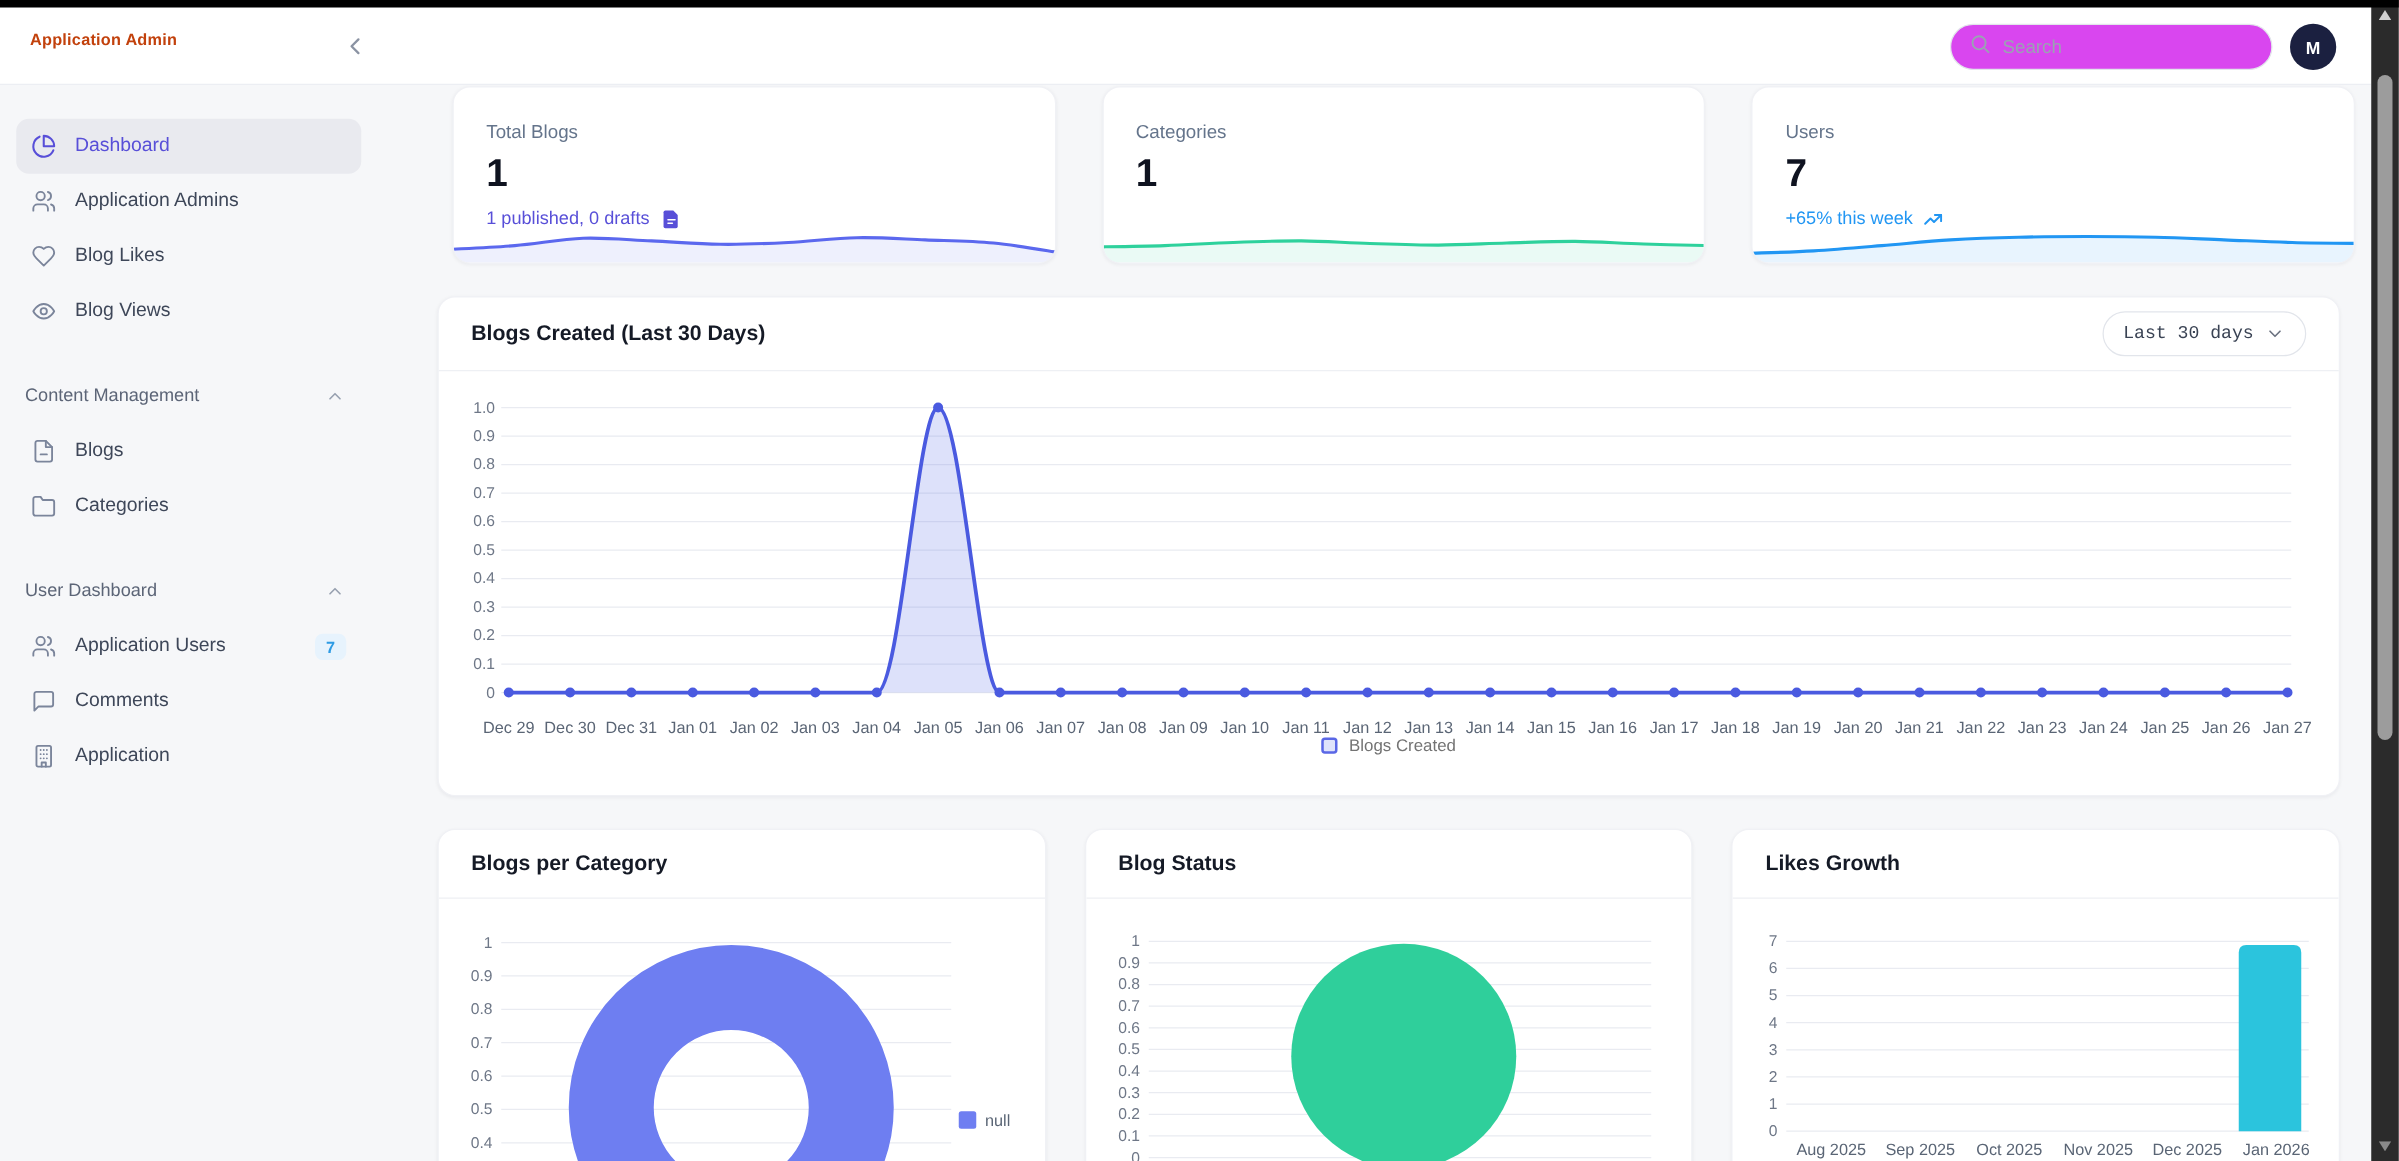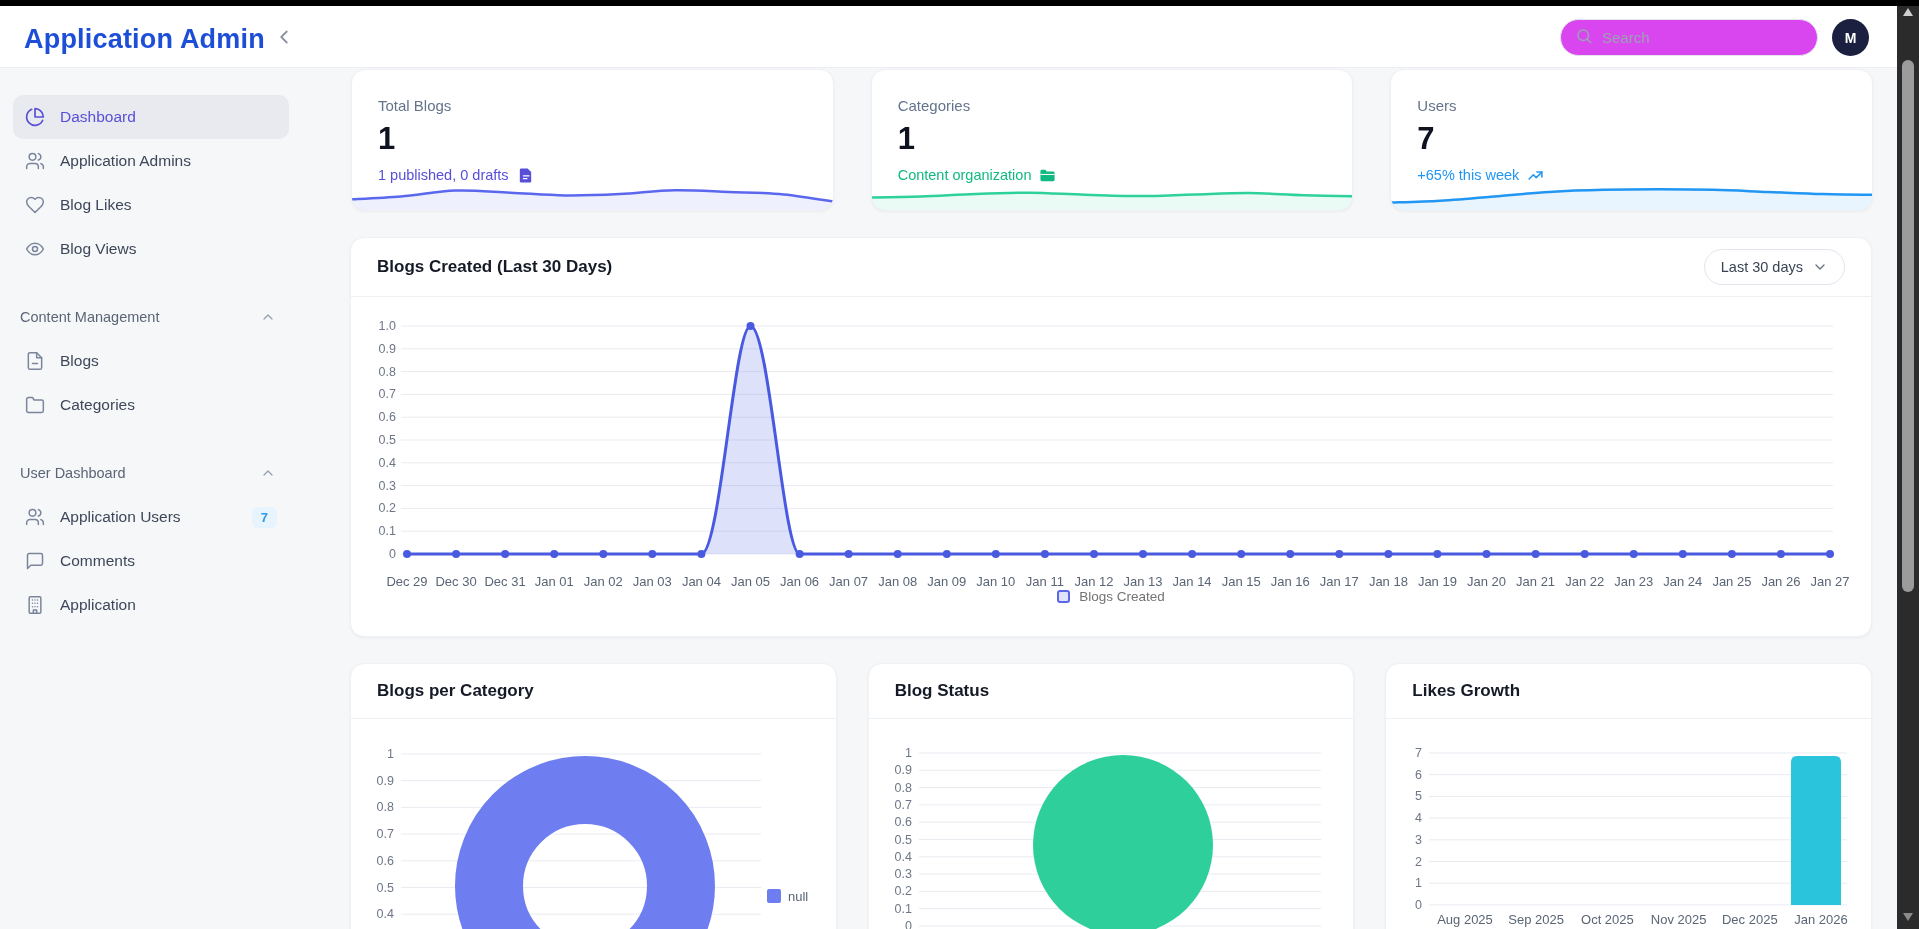--- a/index.html
+++ b/index.html
@@ -2,21 +2,21 @@
 <html><head>
 <meta charset="utf-8">
 <style>
   *{margin:0;padding:0;box-sizing:border-box}
   html,body{width:1919px;height:929px;overflow:hidden;background:#f6f7f9;
     font-family:"Liberation Sans",sans-serif;color:#1a202c;}
   .top-edge{position:absolute;left:0;top:0;width:1919px;height:6px;background:#000;z-index:60}
   
   .app-header{position:absolute;left:0;top:6px;width:1897px;height:62px;background:#fff;
     border-bottom:1px solid #eceef3;z-index:5}
-  .app-title{position:absolute;left:24px;top:18px;font-size:27px;font-weight:700;color:#1d4ed8;letter-spacing:.2px}
+  .app-title{position:absolute;left:24px;top:18px;font-size:13px;font-weight:700;color:#c2410c;letter-spacing:.2px}
   .back-btn{position:absolute;left:272px;top:20px;width:24px;height:24px;color:#8b93a3;
     background:none;border:none;cursor:pointer}
   .back-btn svg{width:22px;height:22px}
   .search-box{position:absolute;right:79px;top:13px;width:258px;height:37px;border:1px solid #e2e5eb;
     border-radius:19px;background:#d946ef;display:flex;align-items:center;padding:0 14px;gap:9px}
   .search-box svg{width:18px;height:18px;color:#9aa3b2;flex:none}
   .search-box input{border:none;outline:none;flex:1;font-size:15px;font-family:inherit;color:#333;background:transparent}
   .search-box input::placeholder{color:#9aa3b2}
   .avatar{position:absolute;right:28px;top:13px;width:37px;height:37px;border-radius:50%;background:#1b2040;
     color:#fff;font-size:14px;font-weight:700;display:flex;align-items:center;justify-content:center;cursor:pointer}
@@ -29,36 +29,36 @@
   .nav-item.active{background:#e9eaef;color:#584fd8}
   .nav-item.active .ic{color:#584fd8}
   .badge{margin-left:auto;background:#e7f3fd;color:#2e9be4;font-size:13px;font-weight:600;
     padding:3px 9px;border-radius:6px}
   .nav-section{height:44px;margin-top:24px;display:flex;align-items:center;justify-content:space-between;
     padding:0 26px 0 20px;color:#5c6577;font-size:14.5px;cursor:pointer}
   .sec-chev{width:16px;height:16px;color:#98a1b0;display:flex}
   .sec-chev svg{width:16px;height:16px}
   
   #main{position:absolute;left:350px;top:68px;width:1522px;height:861px}
-  .stat-row{position:absolute;left:1px;top:1px;width:1522px;display:grid;grid-template-columns:repeat(3,1fr);gap:37px}
+  .stat-row{position:absolute;left:12px;top:1px;width:1522px;display:grid;grid-template-columns:repeat(3,1fr);gap:37px}
   .stat-card{position:relative;height:142px;background:#fff;border-radius:14px;border:1px solid #f0f1f5;
     box-shadow:0 1px 3px rgba(16,24,40,.05);overflow:hidden;padding:27px 26px 0}
   .stat-label{font-size:15px;color:#64748b}
   .stat-value{font-size:31px;font-weight:700;color:#0f1320;margin-top:9px;line-height:1}
   .stat-sub{display:flex;gap:8px;font-size:14.5px;font-weight:500;margin-top:13px}
   .sub-ic{width:17px;height:17px;display:flex}
   .sub-ic svg{width:17px;height:17px}
   .sparkline{position:absolute;left:0;bottom:0;width:100%;height:30px}
   .chart-card{background:#fff;border-radius:14px;border:1px solid #f0f1f5;box-shadow:0 1px 3px rgba(16,24,40,.05)}
   #main-card{position:absolute;left:0;top:169px;width:1522px;height:400px}
   .card-head{height:59px;display:flex;align-items:center;justify-content:space-between;
     padding:0 26px;border-bottom:1px solid #eef0f4}
   .card-title{font-size:17px;font-weight:700;color:#151a26}
   .range-btn{display:flex;align-items:center;gap:9px;height:36px;padding:0 16px;border:1px solid #e2e5eb;
-    border-radius:18px;background:#fff;font-size:14.5px;color:#3a4354;font-family:Liberation Sans, sans-serif;cursor:pointer}
+    border-radius:18px;background:#fff;font-size:14.5px;color:#3a4354;font-family:Liberation Mono, monospace;cursor:pointer}
   .range-btn .chev{width:16px;height:16px;color:#6b7280;display:flex}
   .range-btn .chev svg{width:16px;height:16px}
   #main-chart-svg{position:absolute;left:20px;top:62px;width:1482px;height:300px}
   .chart-legend{position:absolute;left:0;right:0;top:351px;display:flex;justify-content:center;
     align-items:center;gap:9px;font-size:13.5px;color:#737373;cursor:pointer}
   .legend-swatch{width:13px;height:13px;border:2px solid #5a67e6;background:#dfe3fb;border-radius:3px}
   .bottom-row{position:absolute;left:0;top:595px;width:1522px;display:grid;grid-template-columns:repeat(3,1fr);gap:31px}
   .chart-card.small{position:relative;height:400px;overflow:hidden}
   .card-head.small{height:55px}
   .mini-chart{position:absolute;left:10px;top:57px}
@@ -218,29 +218,20 @@
           </span>
         </div>
         <svg class="sparkline" viewBox="0 0 489 30" preserveAspectRatio="none">
           <path d="M -6,19.65 C 3.3,19.1 31.1,18.0 49.7,16.5 C 68.2,15.0 86.8,11.3 105.3,10.6 C 123.9,10.0 142.4,11.9 161.0,12.7 C 179.6,13.5 198.1,15.2 216.7,15.4 C 235.2,15.7 253.8,14.9 272.3,14.0 C 290.9,13.1 309.4,10.5 328.0,10.2 C 346.6,9.8 365.1,11.2 383.7,11.9 C 402.2,12.6 420.8,12.7 439.3,14.4 C 457.9,16.1 485.7,21.1 495.0,22.4 L 501,42 L -6,42 Z" fill="#5b68ee" fill-opacity="0.10" stroke="none"></path>
           <path d="M -6,19.65 C 3.3,19.1 31.1,18.0 49.7,16.5 C 68.2,15.0 86.8,11.3 105.3,10.6 C 123.9,10.0 142.4,11.9 161.0,12.7 C 179.6,13.5 198.1,15.2 216.7,15.4 C 235.2,15.7 253.8,14.9 272.3,14.0 C 290.9,13.1 309.4,10.5 328.0,10.2 C 346.6,9.8 365.1,11.2 383.7,11.9 C 402.2,12.6 420.8,12.7 439.3,14.4 C 457.9,16.1 485.7,21.1 495.0,22.4" fill="none" stroke="#5b68ee" stroke-width="2.5" stroke-linecap="round"></path>
         </svg>
       </div>
       <div class="stat-card">
         <div class="stat-label">Categories</div>
         <div class="stat-value">1</div>
-        <div class="stat-sub" style="color: rgb(16, 185, 129);">
-          <span class="sub-text">Content organization</span>
-          <span class="sub-ic">
-            <svg viewBox="0 0 24 24">
-              <path d="M2 6a2 2 0 0 1 2-2h5l2 2.5h9a2 2 0 0 1 2 2V18a2 2 0 0 1-2 2H4a2 2 0 0 1-2-2z" fill="currentColor"></path>
-              <path d="M2 10.5h20" stroke="#fff" stroke-width="1.4"></path>
-            </svg>
-          </span>
-        </div>
         <svg class="sparkline" viewBox="0 0 489 30" preserveAspectRatio="none">
           <path d="M -6,17.549999999999997 C 3.3,17.4 31.1,17.1 49.7,16.5 C 68.2,15.9 86.8,14.6 105.3,14.0 C 123.9,13.3 142.4,12.6 161.0,12.7 C 179.6,12.9 198.1,14.3 216.7,14.8 C 235.2,15.4 253.8,16.1 272.3,16.1 C 290.9,16.0 309.4,14.9 328.0,14.4 C 346.6,13.9 365.1,13.0 383.7,13.1 C 402.2,13.3 420.8,14.7 439.3,15.2 C 457.9,15.8 485.7,16.3 495.0,16.5 L 501,42 L -6,42 Z" fill="#2ed19c" fill-opacity="0.10" stroke="none"></path>
           <path d="M -6,17.549999999999997 C 3.3,17.4 31.1,17.1 49.7,16.5 C 68.2,15.9 86.8,14.6 105.3,14.0 C 123.9,13.3 142.4,12.6 161.0,12.7 C 179.6,12.9 198.1,14.3 216.7,14.8 C 235.2,15.4 253.8,16.1 272.3,16.1 C 290.9,16.0 309.4,14.9 328.0,14.4 C 346.6,13.9 365.1,13.0 383.7,13.1 C 402.2,13.3 420.8,14.7 439.3,15.2 C 457.9,15.8 485.7,16.3 495.0,16.5" fill="none" stroke="#2ed19c" stroke-width="2.5" stroke-linecap="round"></path>
         </svg>
       </div>
       <div class="stat-card">
         <div class="stat-label">Users</div>
         <div class="stat-value">7</div>
         <div class="stat-sub" style="color: rgb(33, 150, 243);">
           <span class="sub-text">+65% this week</span>

